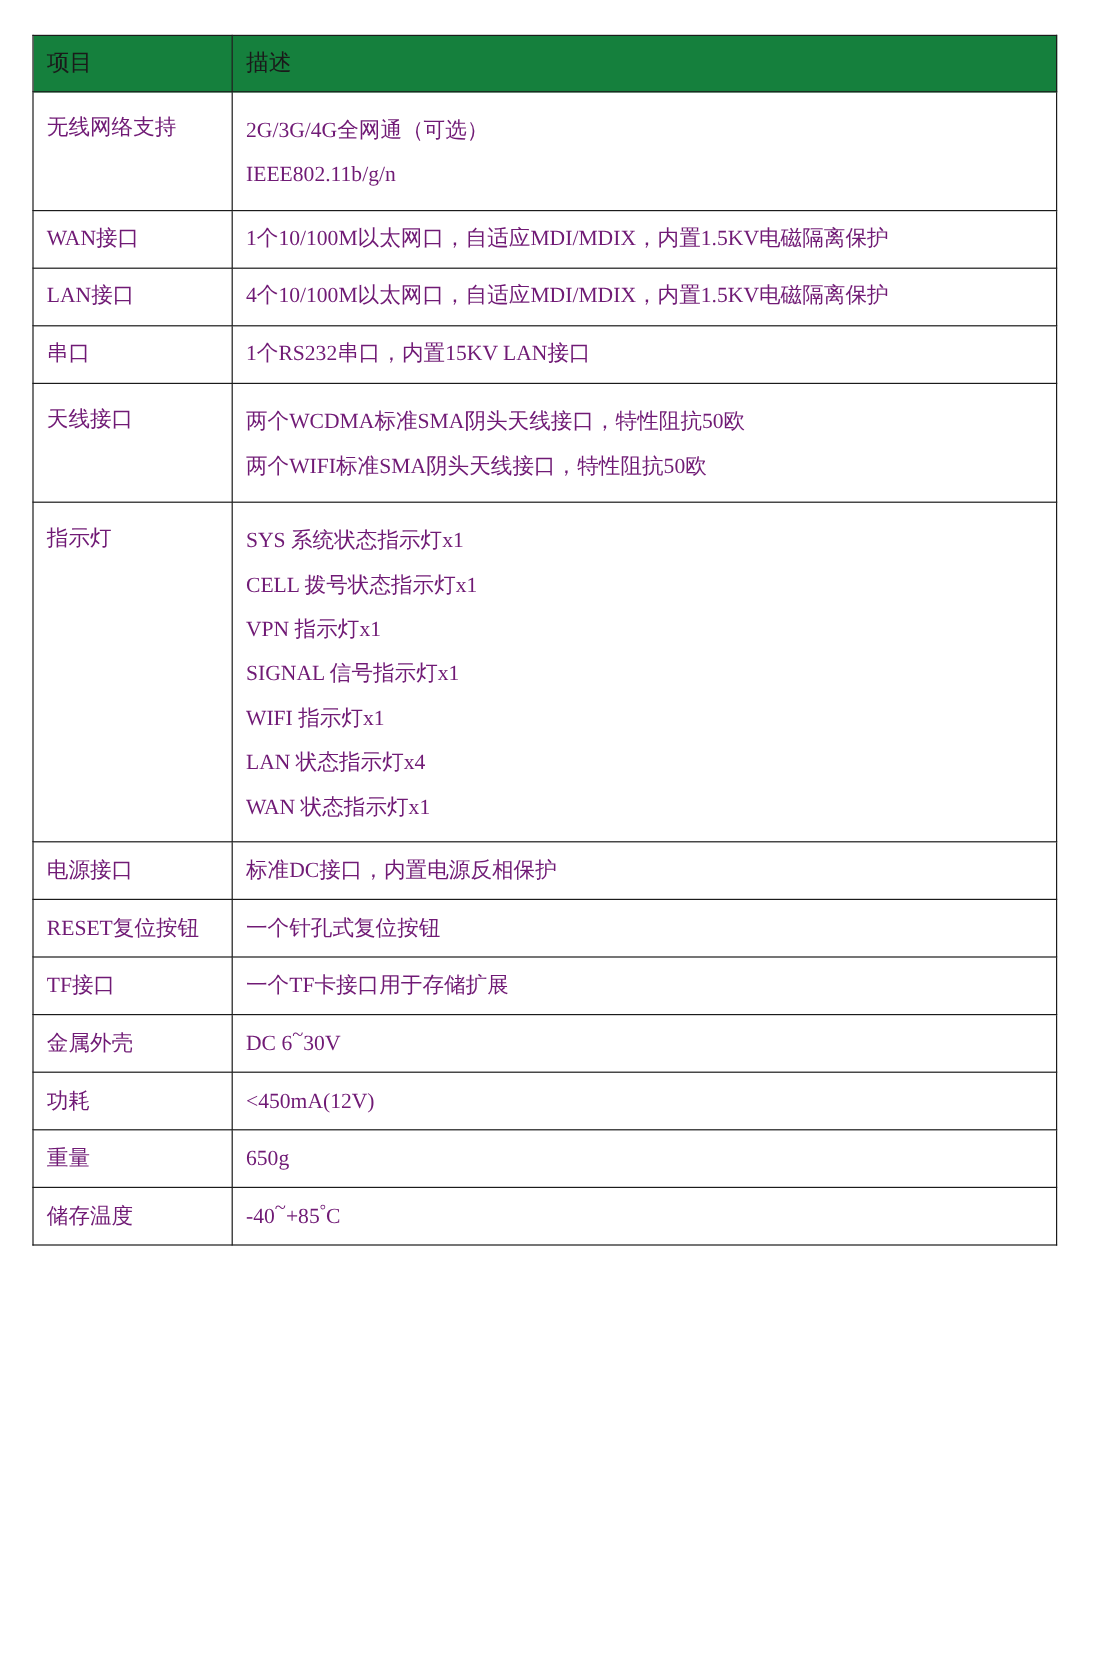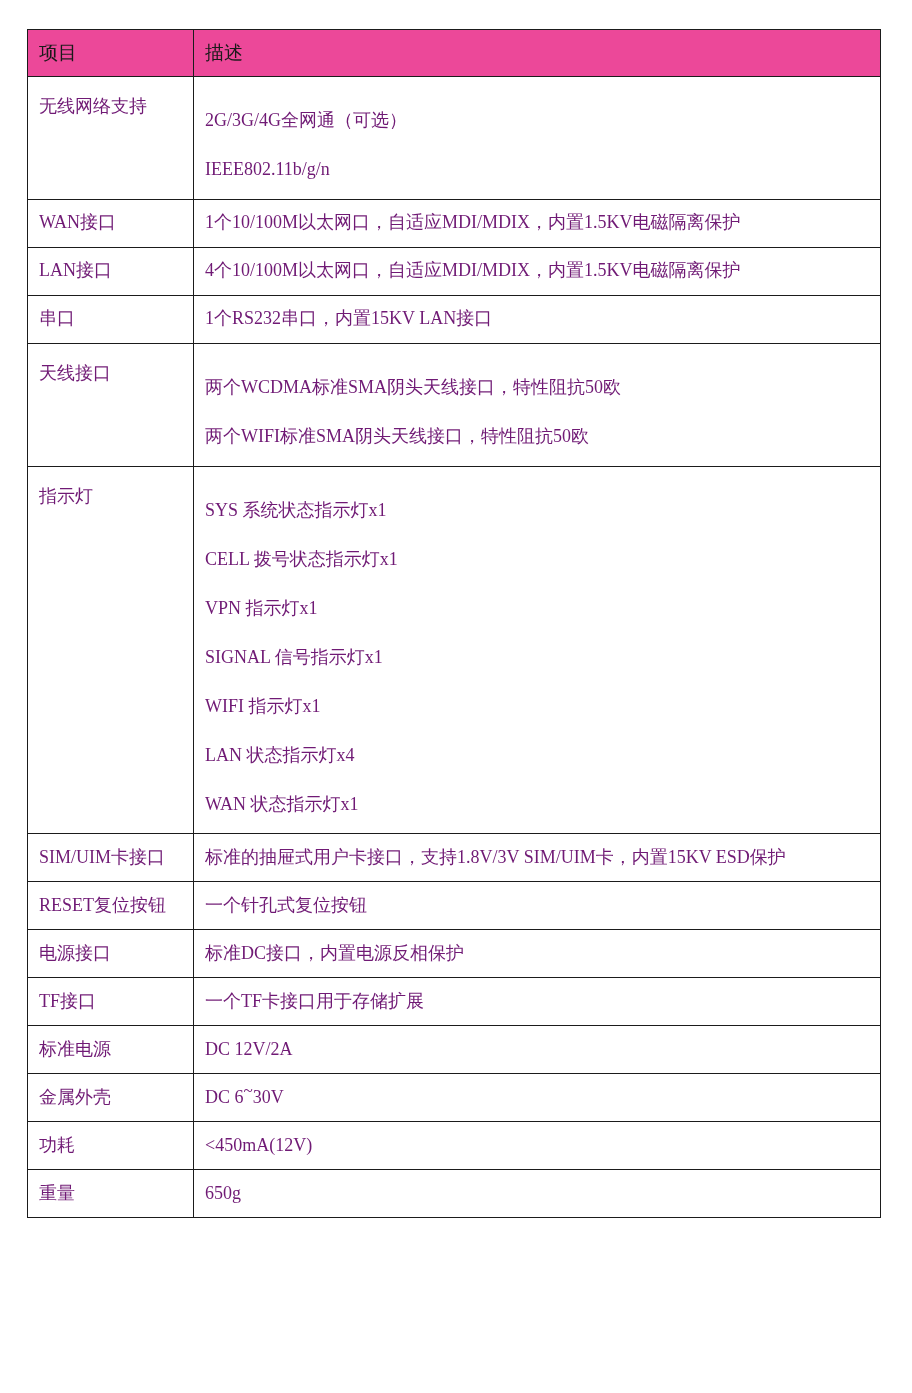--- a/index.html
+++ b/index.html
@@ -39,40 +39,40 @@
     border: 1px solid #1b1b1b;
     padding: 0 11px;
     vertical-align: middle;
     text-align: left;
     font-weight: normal;
     font-size: 18px;
     line-height: 1.22;
   }
 
   .spec-table thead th {
-    background: #ec4899;
+    background: #15803d;
     height: 46px;
     font-size: 19px;
     color: #1a1a1a;
   }
 
   .spec-table tbody td {
     height: 47px;
     color: #701a75;
   }
 
   
   td.multi {
     padding-top: 12px;
     padding-bottom: 12px;
     vertical-align: top;
   }
   td.multi .line {
     display: block;
-    margin: 16px 0 0 0;
+    margin: 4px 0 0 0;
     padding: 5px 0 6px 0;
   }
 
   td.label-top {
     vertical-align: top;
     padding-top: 19px;
   }
 
   .sup-tilde {
     font-size: 0.95em;
@@ -135,47 +135,43 @@
             <span class="line">SYS 系统状态指示灯x1</span>
             <span class="line">CELL 拨号状态指示灯x1</span>
             <span class="line">VPN  指示灯x1</span>
             <span class="line">SIGNAL 信号指示灯x1</span>
             <span class="line">WIFI 指示灯x1</span>
             <span class="line">LAN 状态指示灯x4</span>
             <span class="line">WAN 状态指示灯x1</span>
           </td>
         </tr>
         <tr>
-          <td>SIM/UIM卡接口</td>
-          <td>标准的抽屉式用户卡接口，支持1.8V/3V SIM/UIM卡，内置15KV ESD保护</td>
+          <td>电源接口</td>
+          <td>标准DC接口，内置电源反相保护</td>
         </tr>
         <tr>
           <td>RESET复位按钮</td>
           <td>一个针孔式复位按钮</td>
         </tr>
         <tr>
-          <td>电源接口</td>
-          <td>标准DC接口，内置电源反相保护</td>
-        </tr>
-        <tr>
           <td>TF接口</td>
           <td>一个TF卡接口用于存储扩展</td>
-        </tr>
-        <tr>
-          <td>标准电源</td>
-          <td>DC 12V/2A</td>
         </tr>
         <tr>
           <td>金属外壳</td>
           <td>DC 6<span class="sup-tilde">~</span>30V</td>
         </tr>
         <tr>
           <td>功耗</td>
           <td>&lt;450mA(12V)</td>
         </tr>
         <tr>
           <td>重量</td>
           <td>650g</td>
         </tr>
+        <tr>
+          <td>储存温度</td>
+          <td>-40<span class="sup-tilde">~</span>+85<span class="sup-deg">°</span>C</td>
+        </tr>
       </tbody>
   </table>
 
 </div>
 
 </body></html>

